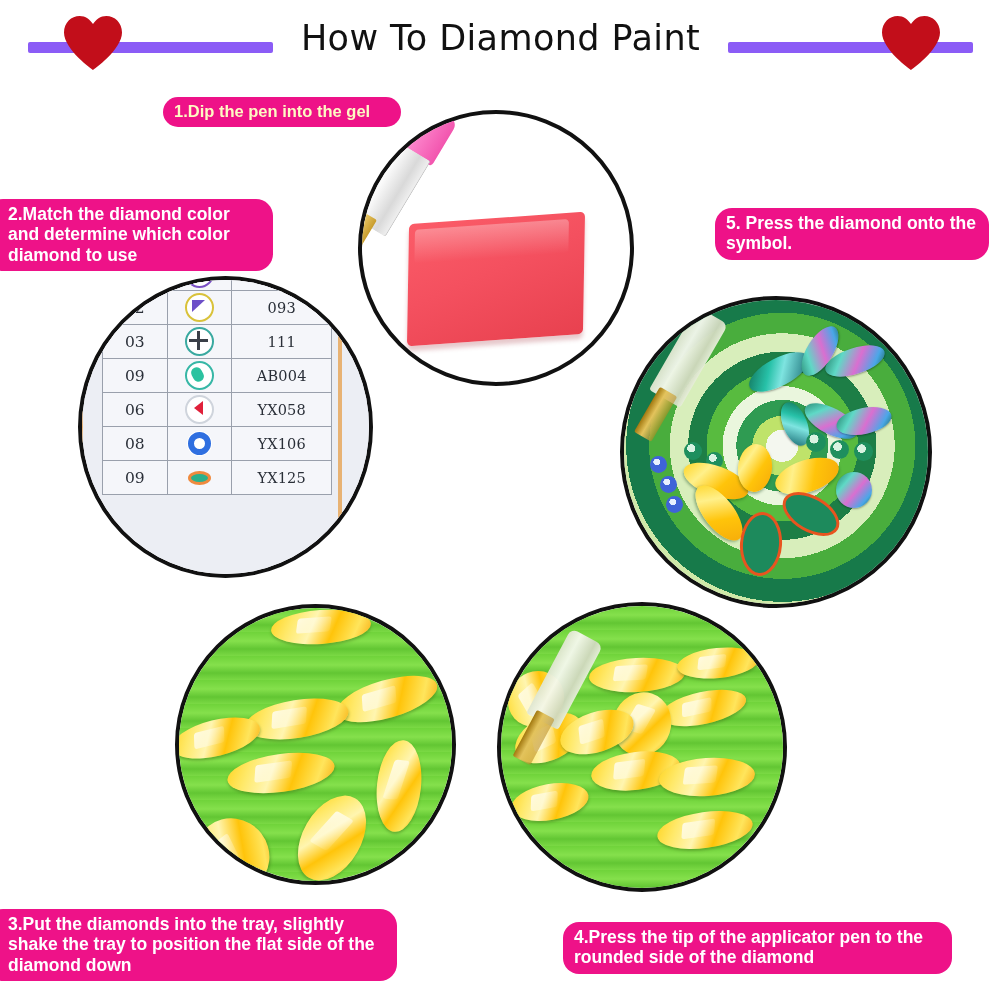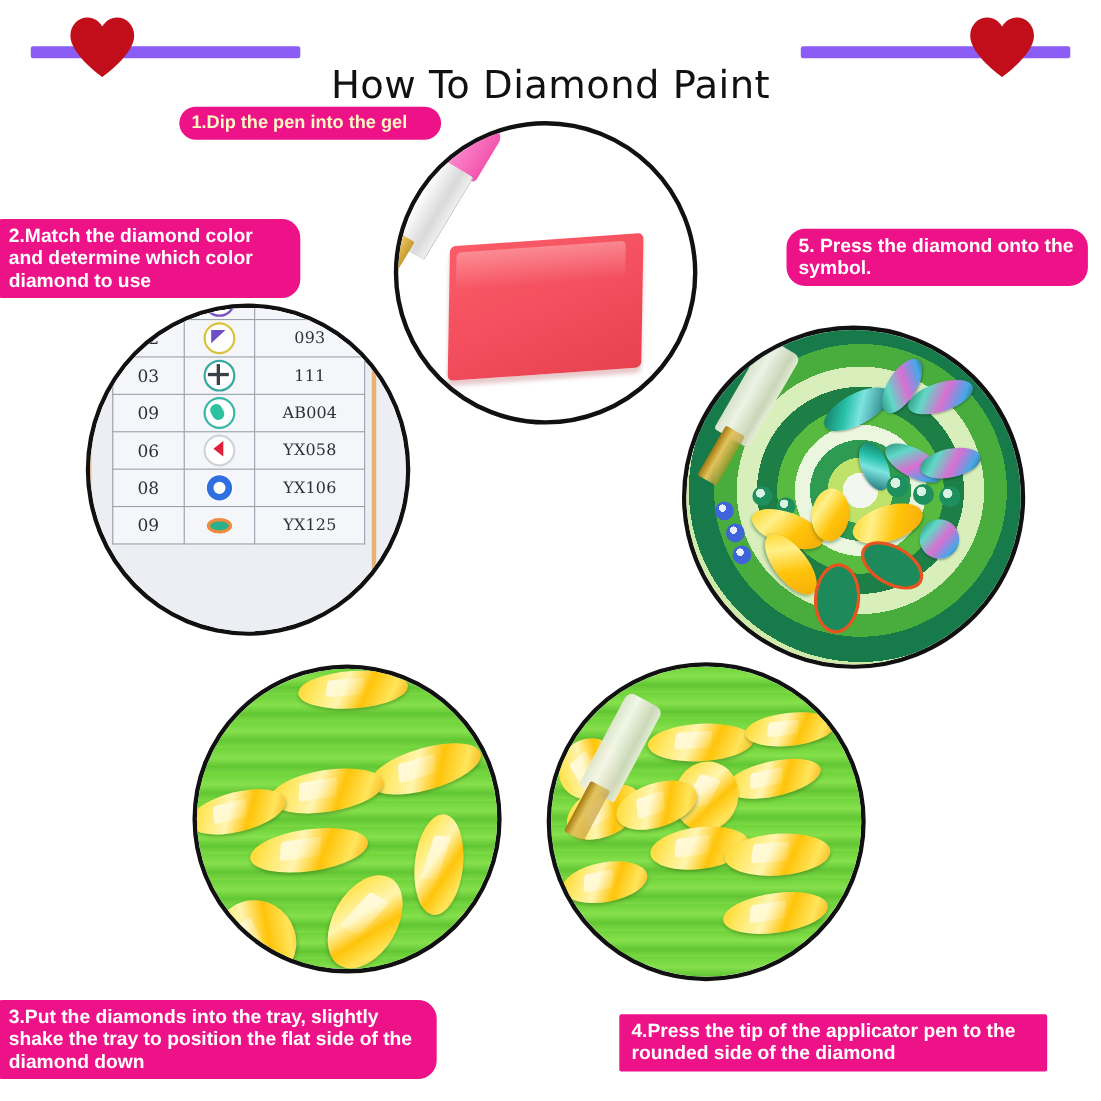--- a/index.html
+++ b/index.html
@@ -11,32 +11,32 @@
   #header{position:absolute;left:0;top:0;width:1001px;height:95px;}
   .rule{position:absolute;height:11px;border-radius:2px;top:42px;}
   .rule.left{left:28px;width:245px;}
   .rule.right{left:728px;width:245px;}
   .heart{position:absolute;width:62px;height:58px;top:14px;}
   .heart.left{left:62px;}
   .heart.right{left:880px;}
   .heart svg{display:block;width:100%;height:100%;}
   #page-title{position:absolute;left:0;top:18px;width:1001px;text-align:center;
       font-size:35px;letter-spacing:.4px;color:#111;white-space:nowrap;
-      font-family:"DejaVu Sans","Liberation Sans",sans-serif;font-weight:400;margin-top:40px;}
+      font-family:"DejaVu Sans","Liberation Sans",sans-serif;font-weight:400;}
 
   
   .steplabel{position:absolute;background:#ee1288;color:#ffffff;
       border-radius:16px;font-weight:bold;line-height:1.16;
       padding:5px 11px 6px 11px;box-sizing:border-box;
       font-family:"Liberation Sans","DejaVu Sans",sans-serif;}
   #label-1{left:163px;top:97px;width:238px;font-size:16.5px;border-radius:15px;}
   #label-2{left:-14px;top:199px;width:287px;font-size:17.5px;border-radius:17px;padding-left:22px;}
   #label-5{left:715px;top:208px;width:274px;font-size:17.5px;border-radius:17px;}
   #label-3{left:-14px;top:909px;width:411px;font-size:17.5px;border-radius:17px;padding-left:22px;}
-  #label-4{left:563px;top:922px;width:389px;font-size:17.5px;border-radius:2px;}
+  #label-4{left:563px;top:922px;width:389px;font-size:17.5px;border-radius:16px;}
 
   
   .photo{position:absolute;border-radius:50%;overflow:hidden;
       border:4px solid #22c55e;box-sizing:border-box;background:#fff;}
   .photo .inner{position:absolute;inset:0;}
 
   #photo-1{left:358px;top:110px;width:276px;height:276px;}
   #photo-2{left:78px;top:276px;width:295px;height:302px;}
   #photo-5{left:620px;top:296px;width:312px;height:312px;}
   #photo-3{left:175px;top:604px;width:281px;height:281px;}

